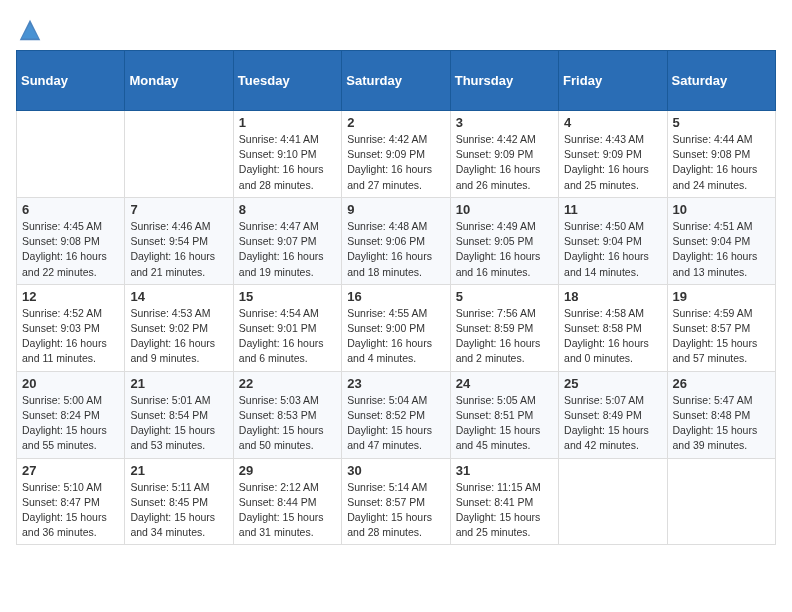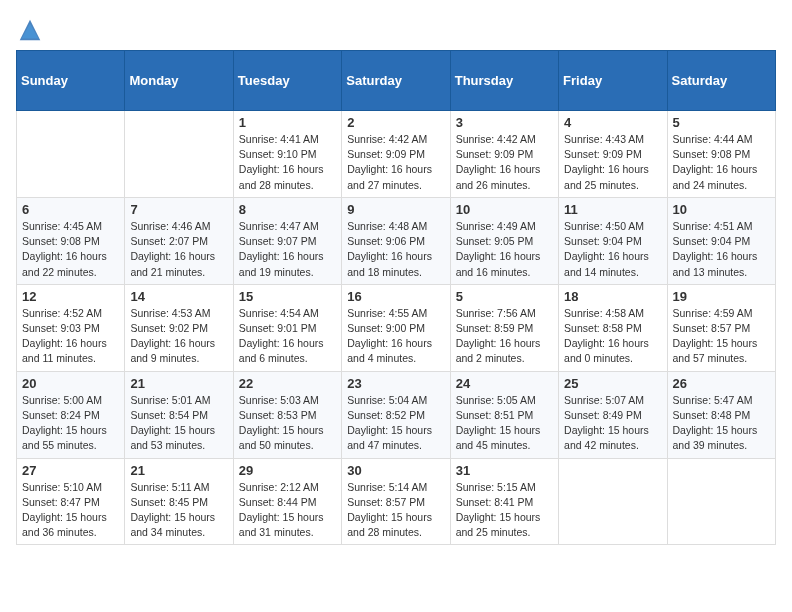--- a/index.html
+++ b/index.html
@@ -156,21 +156,21 @@
       <tr>
         <td>
           <span class="day-number">6</span>
           <div class="day-info">Sunrise: 4:45 AM
 Sunset: 9:08 PM
 Daylight: 16 hours and 22 minutes.</div>
         </td>
         <td>
           <span class="day-number">7</span>
           <div class="day-info">Sunrise: 4:46 AM
-Sunset: 2:07 PM
+Sunset: 9:54 PM
 Daylight: 16 hours and 21 minutes.</div>
         </td>
         <td>
           <span class="day-number">8</span>
           <div class="day-info">Sunrise: 4:47 AM
 Sunset: 9:07 PM
 Daylight: 16 hours and 19 minutes.</div>
         </td>
         <td>
           <span class="day-number">9</span>
@@ -305,21 +305,21 @@
 Daylight: 15 hours and 31 minutes.</div>
         </td>
         <td>
           <span class="day-number">30</span>
           <div class="day-info">Sunrise: 5:14 AM
 Sunset: 8:57 PM
 Daylight: 15 hours and 28 minutes.</div>
         </td>
         <td>
           <span class="day-number">31</span>
-          <div class="day-info">Sunrise: 5:15 AM
+          <div class="day-info">Sunrise: 11:15 AM
 Sunset: 8:41 PM
 Daylight: 15 hours and 25 minutes.</div>
         </td>
         <td class="empty-cell"></td>
         <td class="empty-cell"></td>
       </tr>
     </tbody>
 </table>
 
 </body></html>

